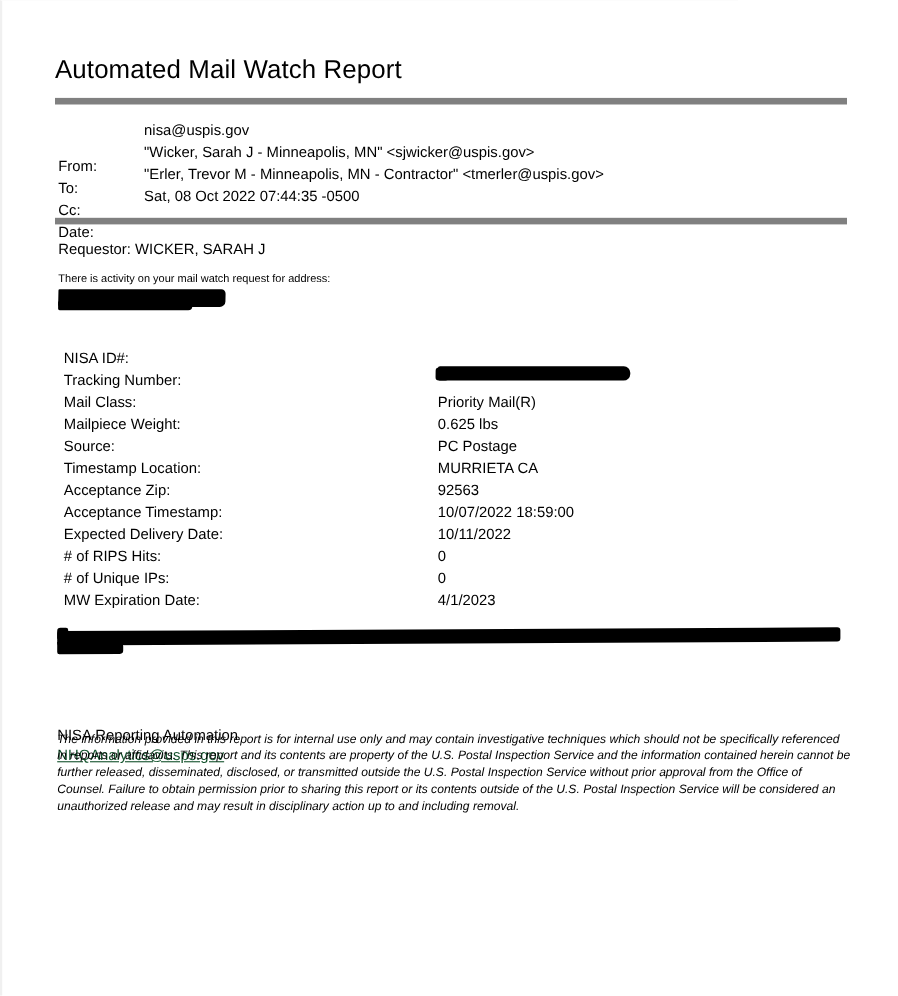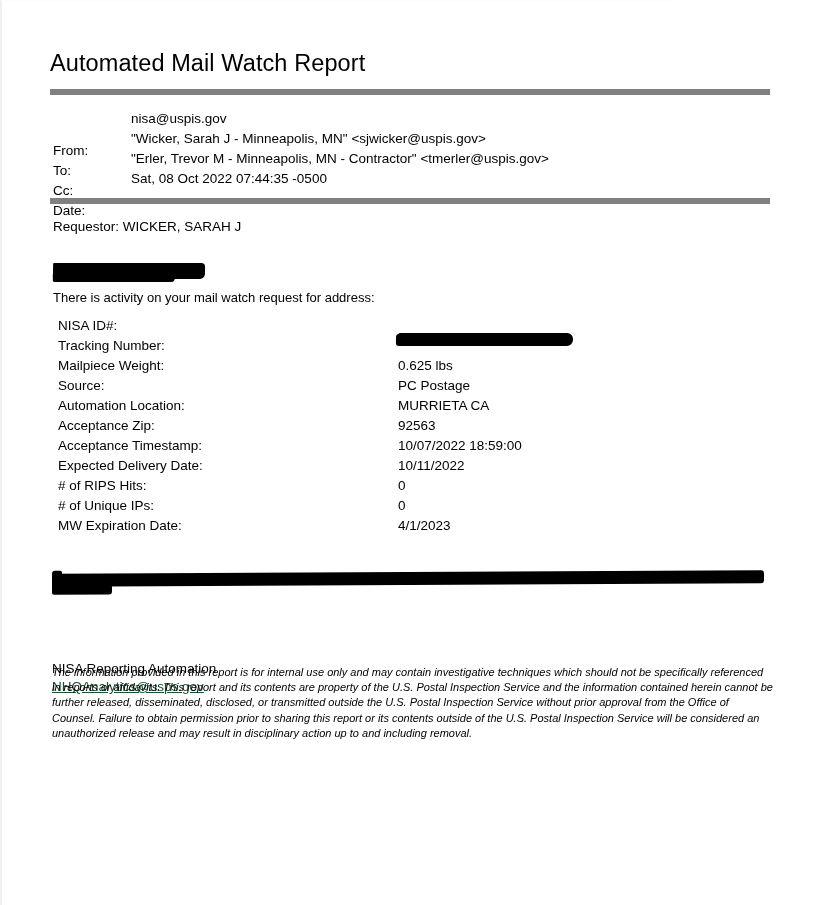--- a/index.html
+++ b/index.html
@@ -87,24 +87,23 @@
     left: 3px;
     top: 216px;
     font-size: 13.5px;
     line-height: 20px;
     white-space: nowrap;
   }
   .activity {
     position: absolute;
     left: 3px;
     top: 243px;
-    font-size: 13px;
+    font-size: 10px;
     line-height: 20px;
     white-space: nowrap;
-    margin-top: 44px;
   }
 
   
   .redaction {
     position: absolute;
     background: #000000;
   }
   .redact-address {
     left: 3px;
     top: 262px;
@@ -263,29 +262,33 @@
     <div class="details">
       <div class="detail-row">
         <span class="detail-label">NISA ID#:</span>
         <span class="detail-value"></span>
       </div>
       <div class="detail-row">
         <span class="detail-label">Tracking Number:</span>
         <span class="detail-value"></span>
       </div>
       <div class="detail-row">
+        <span class="detail-label">Mail Class:</span>
+        <span class="detail-value">Priority Mail(R)</span>
+      </div>
+      <div class="detail-row">
         <span class="detail-label">Mailpiece Weight:</span>
         <span class="detail-value">0.625 lbs</span>
       </div>
       <div class="detail-row">
         <span class="detail-label">Source:</span>
         <span class="detail-value">PC Postage</span>
       </div>
       <div class="detail-row">
-        <span class="detail-label">Automation Location:</span>
+        <span class="detail-label">Timestamp Location:</span>
         <span class="detail-value">MURRIETA CA</span>
       </div>
       <div class="detail-row">
         <span class="detail-label">Acceptance Zip:</span>
         <span class="detail-value">92563</span>
       </div>
       <div class="detail-row">
         <span class="detail-label">Acceptance Timestamp:</span>
         <span class="detail-value">10/07/2022 18:59:00</span>
       </div>

